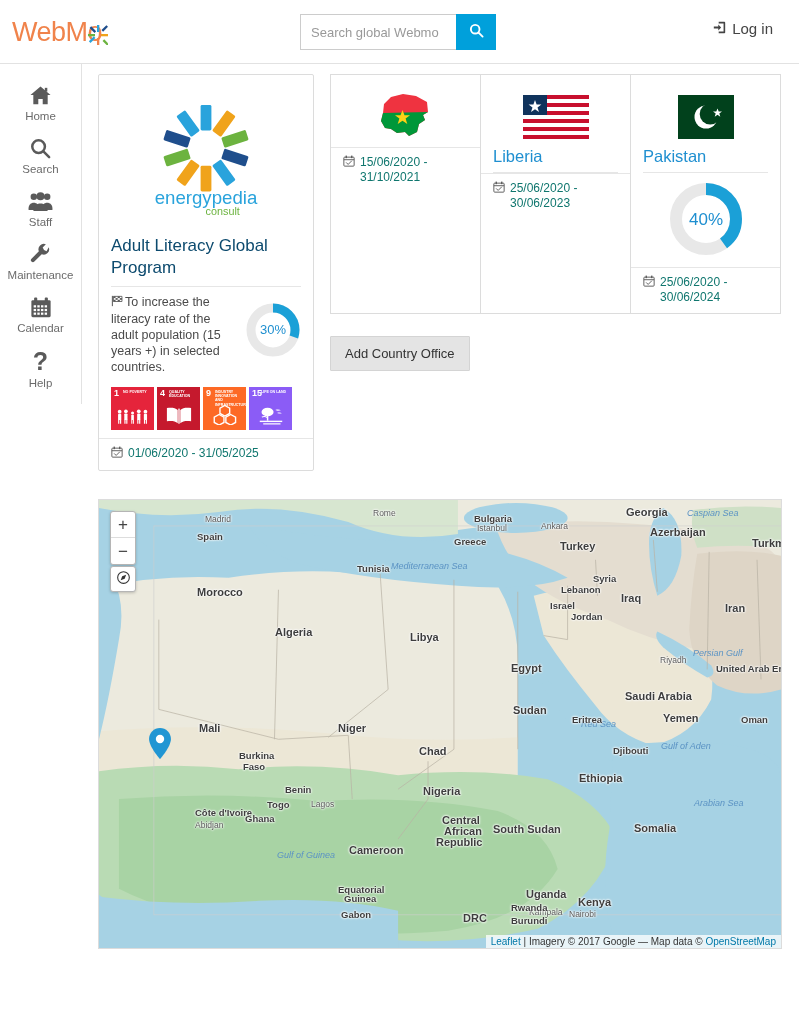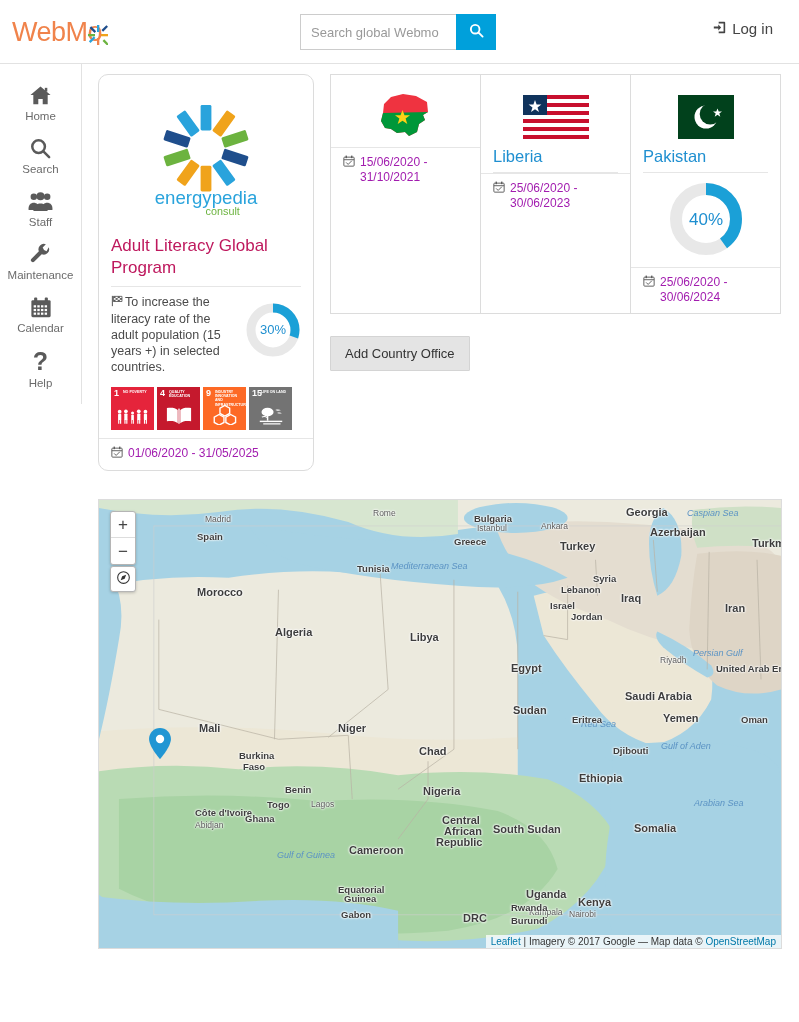--- a/index.html
+++ b/index.html
@@ -106,34 +106,34 @@
   
   .content { flex:1; padding:10px 14px 0 16px; position:relative; }
 
   .cards-row { display:flex; align-items:flex-start; gap:16px; }
 
   
   .program-card {
     width:216px;
     border:1px solid #dcdcdc;
     background:#fff;
-    border-radius:10px;
+    border-radius:2px;
     flex:0 0 216px;
   }
   .prog-logo-area {
     height:160px;
     display:flex;
     align-items:center;
     justify-content:center;
     padding-top:8px;
   }
   .prog-body { padding:0 12px 8px; }
   .prog-title {
     font-size:17px;
-    color:#be185d;
+    color:#0c4a6e;
     line-height:22px;
     padding-bottom:7px;
     border-bottom:1px solid #e6e6e6;
     margin-bottom:7px;
     cursor:pointer;
   }
   .prog-desc-row { display:flex; align-items:flex-start; gap:6px; }
   .prog-desc {
     flex:1;
     font-size:12.5px;
@@ -151,21 +151,21 @@
     overflow:hidden;
   }
   .sdg .num { position:absolute; left:3px; top:2px; font-size:9px; font-weight:bold; line-height:9px; }
   .sdg .cap { position:absolute; left:12px; top:3px; font-size:3.6px; font-weight:bold; line-height:4.2px; width:29px; }
   .sdg .art { position:absolute; left:0; right:0; bottom:2px; text-align:center; }
 
   .card-footer {
     border-top:1px solid #e6e6e6;
     padding:7px 12px 8px;
     font-size:12px;
-    color:#a21caf;
+    color:#0f766e;
     display:flex;
     align-items:flex-start;
     gap:5px;
     line-height:15px;
   }
 
   
   .country-cards { display:flex; gap:0; }
   .country-card {
     width:151px;
@@ -511,21 +511,21 @@
               <span class="cap">INDUSTRY INNOVATION AND INFRASTRUCTURE</span>
               <span class="art">
                 <svg viewBox="0 0 30 24" width="26" height="21" fill="none" stroke="#fff" stroke-width="1.6">
                   <path d="M14.8 1.6 20.4 4.6v6.2l-5.6 3-5.6-3V4.6z"></path>
                   <path d="M8.2 12 13.8 15v6.2l-5.6 3-5.6-3V15z"></path>
                   <path d="M21.6 12 27.2 15v6.2l-5.6 3-5.6-3V15z"></path>
                 </svg>
               </span>
             </div>
 
-            <div class="sdg" style="background:#737373">
+            <div class="sdg" style="background:#8b5cf6">
               <span class="num">15</span>
               <span class="cap">LIFE ON LAND</span>
               <span class="art">
                 <svg viewBox="0 0 34 22" width="30" height="19" fill="#fff">
                   <ellipse cx="13" cy="7" rx="7" ry="5"></ellipse>
                   <rect x="12.2" y="10" width="1.7" height="7"></rect>
                   <path d="M13 13.5c-2.5-1.6-5-1.6-6.6-.6" stroke="#fff" stroke-width="1.3" fill="none"></path>
                   <rect x="4" y="17" width="26" height="1.6"></rect>
                   <rect x="8" y="20" width="20" height="1.4"></rect>
                   <path d="M22 4.5c2.5-.9 5-.6 6.5.4-1.6.4-2.6.6-4 .5z"></path>

